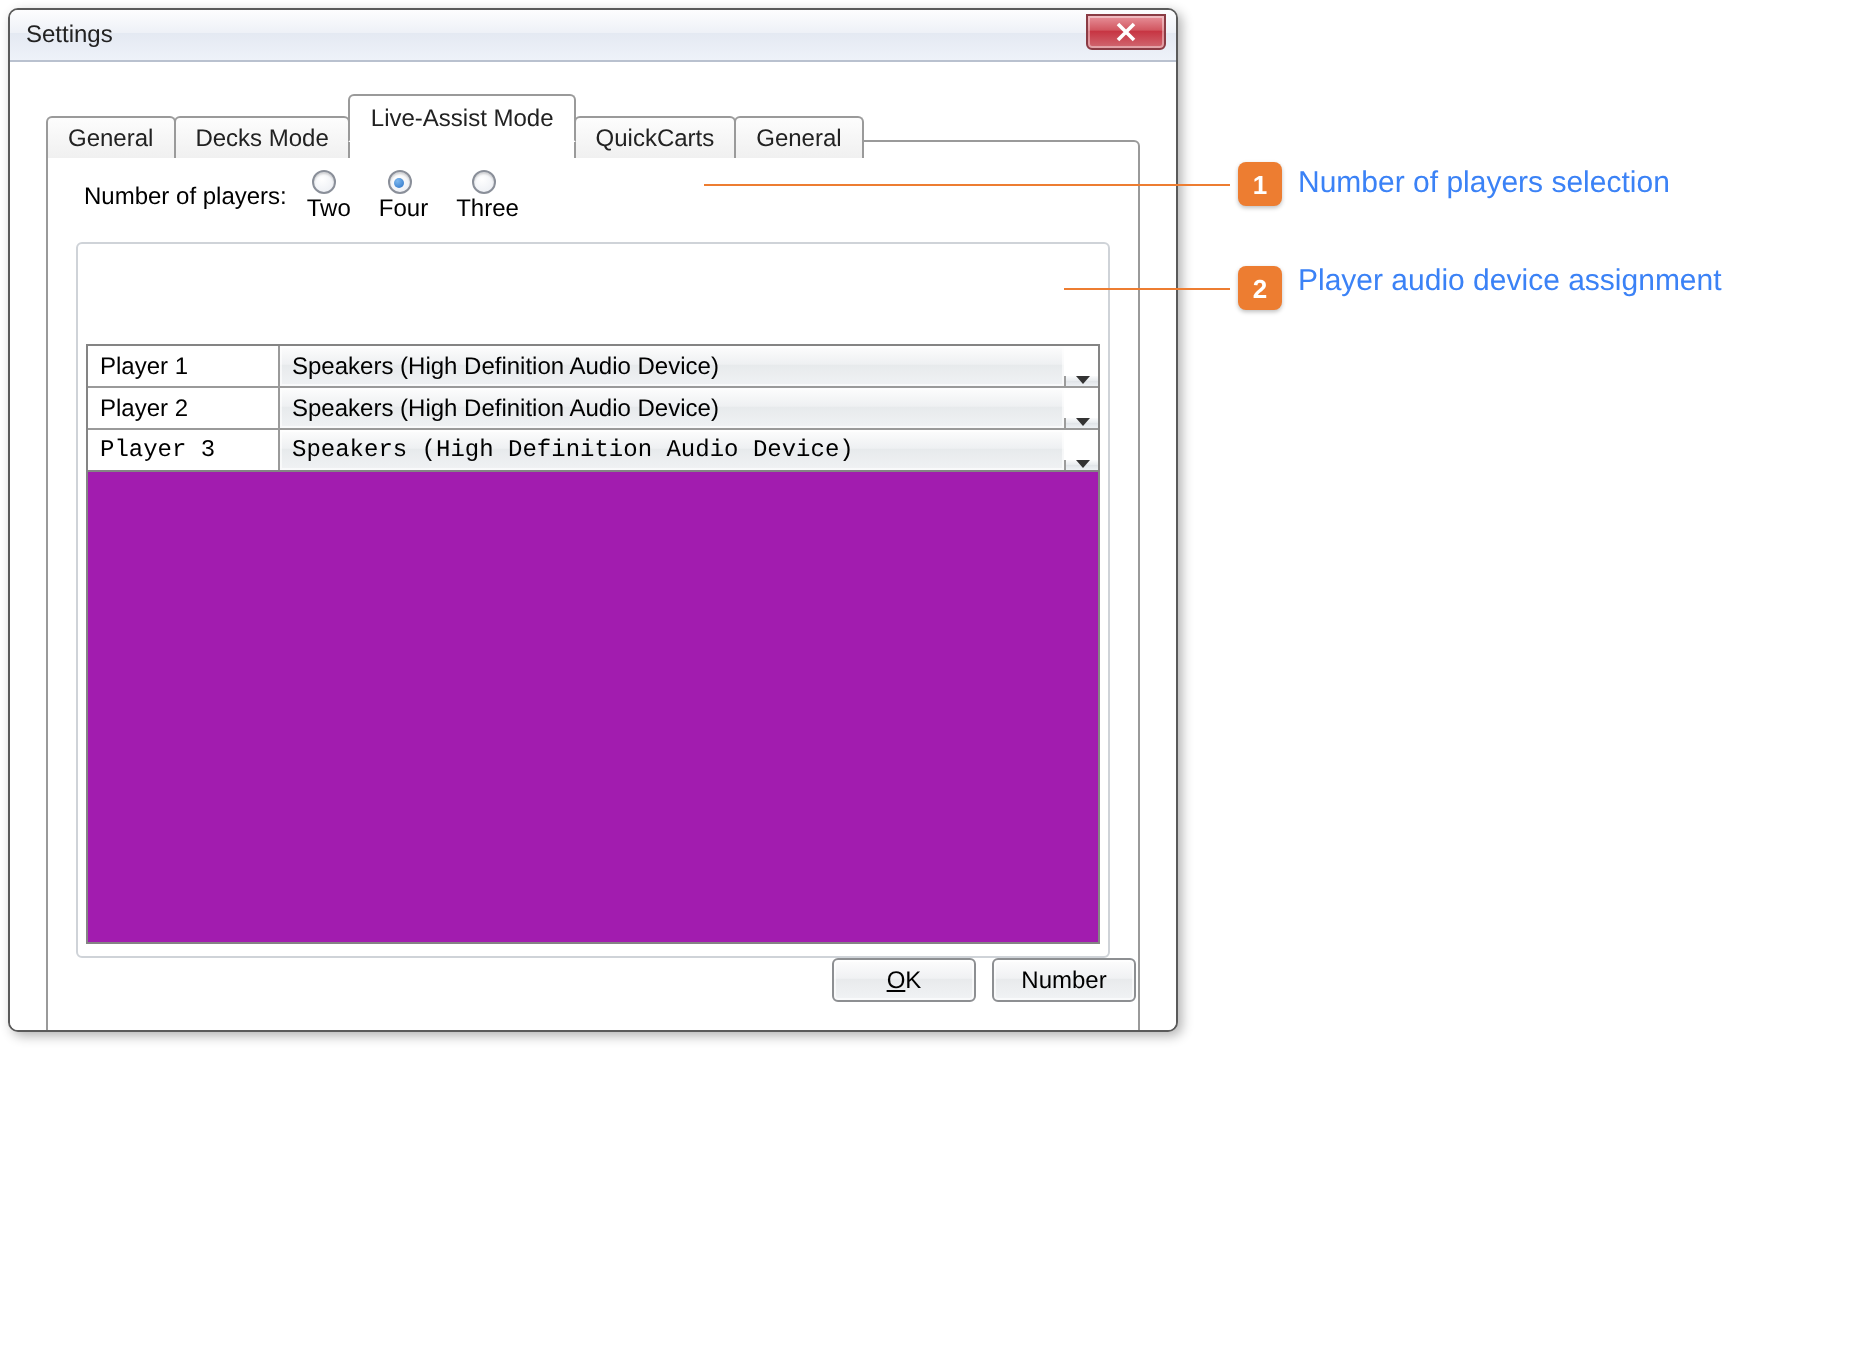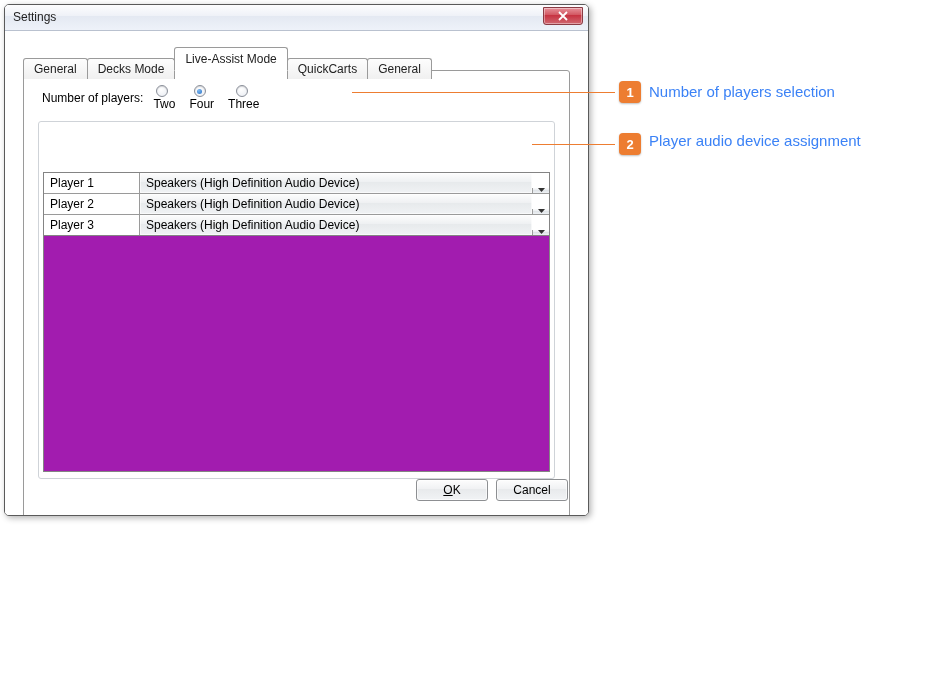--- a/index.html
+++ b/index.html
@@ -113,21 +113,21 @@
     position:absolute; left:4px; right:4px; top:10px; bottom:6px;
     background:#a21caf;
     border:1px solid #848484;
     margin-top:40px;
   }
   .grid-row {
     display:flex; height:21px;
     background:#fff;
     border-bottom:1px solid #9a9a9a;
   }
-  .grid-row:nth-child(3) { border-bottom:1px solid #848484; }
+  .grid-row:nth-child(3) { border-bottom:1px solid #848484;font-family:Liberation Mono, monospace; }
   .cell-label {
     width:96px;
     border-right:1px solid #9a9a9a;
     padding:2px 6px;
     display:flex; align-items:center;
     background:#fff;
   }
   .cell-combo {
     flex:1; position:relative; display:flex; align-items:flex-end;
   }
@@ -263,21 +263,21 @@
       </div>
 
     </div>
 
     <div class="buttons">
       <div class="btn">
         <span></span>
           <span class="u">O</span>
           <span>K</span>
       </div>
-      <div class="btn">Cancel</div>
+      <div class="btn">Number</div>
     </div>
 
   </div>
 </div>
 
 <div class="callout-line" style="left:352px; top:92px; width:263px;"></div>
 <div class="callout-num" style="left:619px; top:81px;">1</div>
 <div class="callout-text" style="left:649px; top:83px;">Number of players selection</div>
 
 <div class="callout-line" style="left:532px; top:144px; width:83px;"></div>

